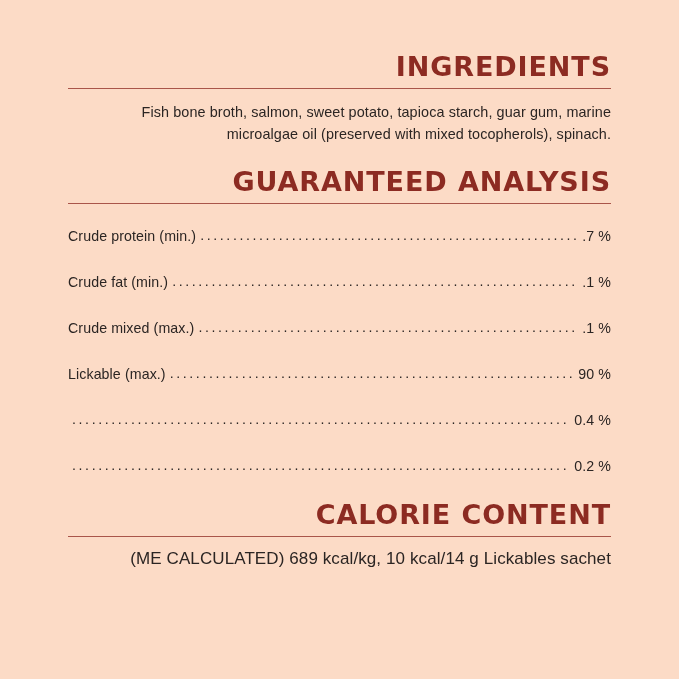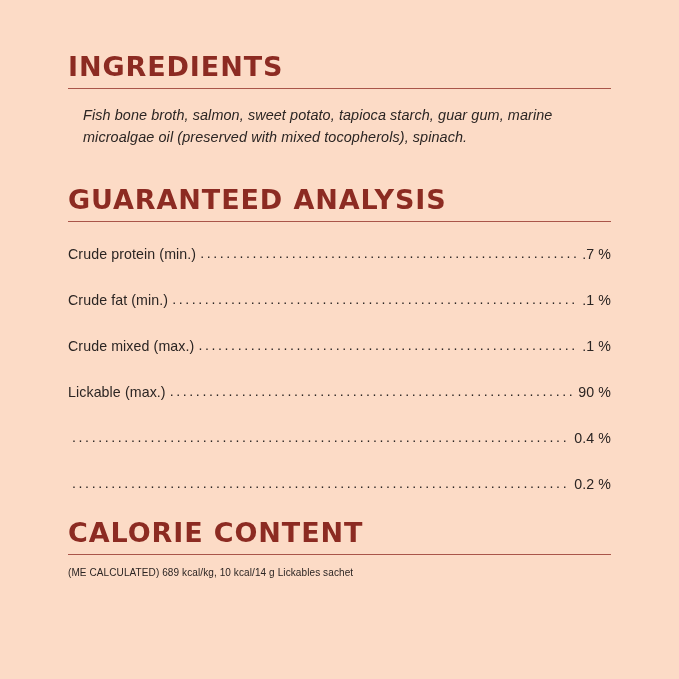--- a/index.html
+++ b/index.html
@@ -13,20 +13,21 @@
     font-family: "Liberation Sans", sans-serif;
     color: #231f20;
     overflow: hidden;
   }
   .page {
     position: relative;
     width: 679px;
     height: 679px;
     box-sizing: border-box;
     padding: 52px 68px 0 68px;
+    text-align: right;
   }
   .section {
     margin: 0;
   }
   h2.heading {
     font-family: "DejaVu Sans", sans-serif;
     font-weight: bold;
     font-size: 27px;
     letter-spacing: 0.9px;
     color: #8c2b22;
@@ -37,23 +38,22 @@
   .rule {
     border: 0;
     border-top: 1px solid #a9554a;
     margin: 0 0 12px 0;
     width: 100%;
   }
   .body-text {
     font-size: 14.4px;
     line-height: 1.55;
     color: #2b2523;
-    margin: 15px;
+    margin: 0;
     letter-spacing: 0.1px;
-    font-style: italic;
   }
   .gap-ingredients { height: 22px; }
   .gap-analysis    { height: 20px; }
   .gap-calorie     { height: 20px; }
 
   
   .ga-list {
     list-style: none;
     margin: 0;
     padding: 0;
@@ -78,21 +78,21 @@
     color: #2b2523;
     font-size: 14.2px;
     letter-spacing: 2.6px;
     transform: translateY(-1px);
   }
   .ga-value {
     white-space: nowrap;
     padding-left: 2px;
   }
   .calorie-text {
-    font-size: 10px;
+    font-size: 17px;
     color: #2b2523;
     margin: 0;
     letter-spacing: 0.1px;
   }
   .feeding-main {
     font-size: 14.4px;
     color: #2b2523;
     margin: 0 0 9px 0;
     letter-spacing: 0.1px;
   }

